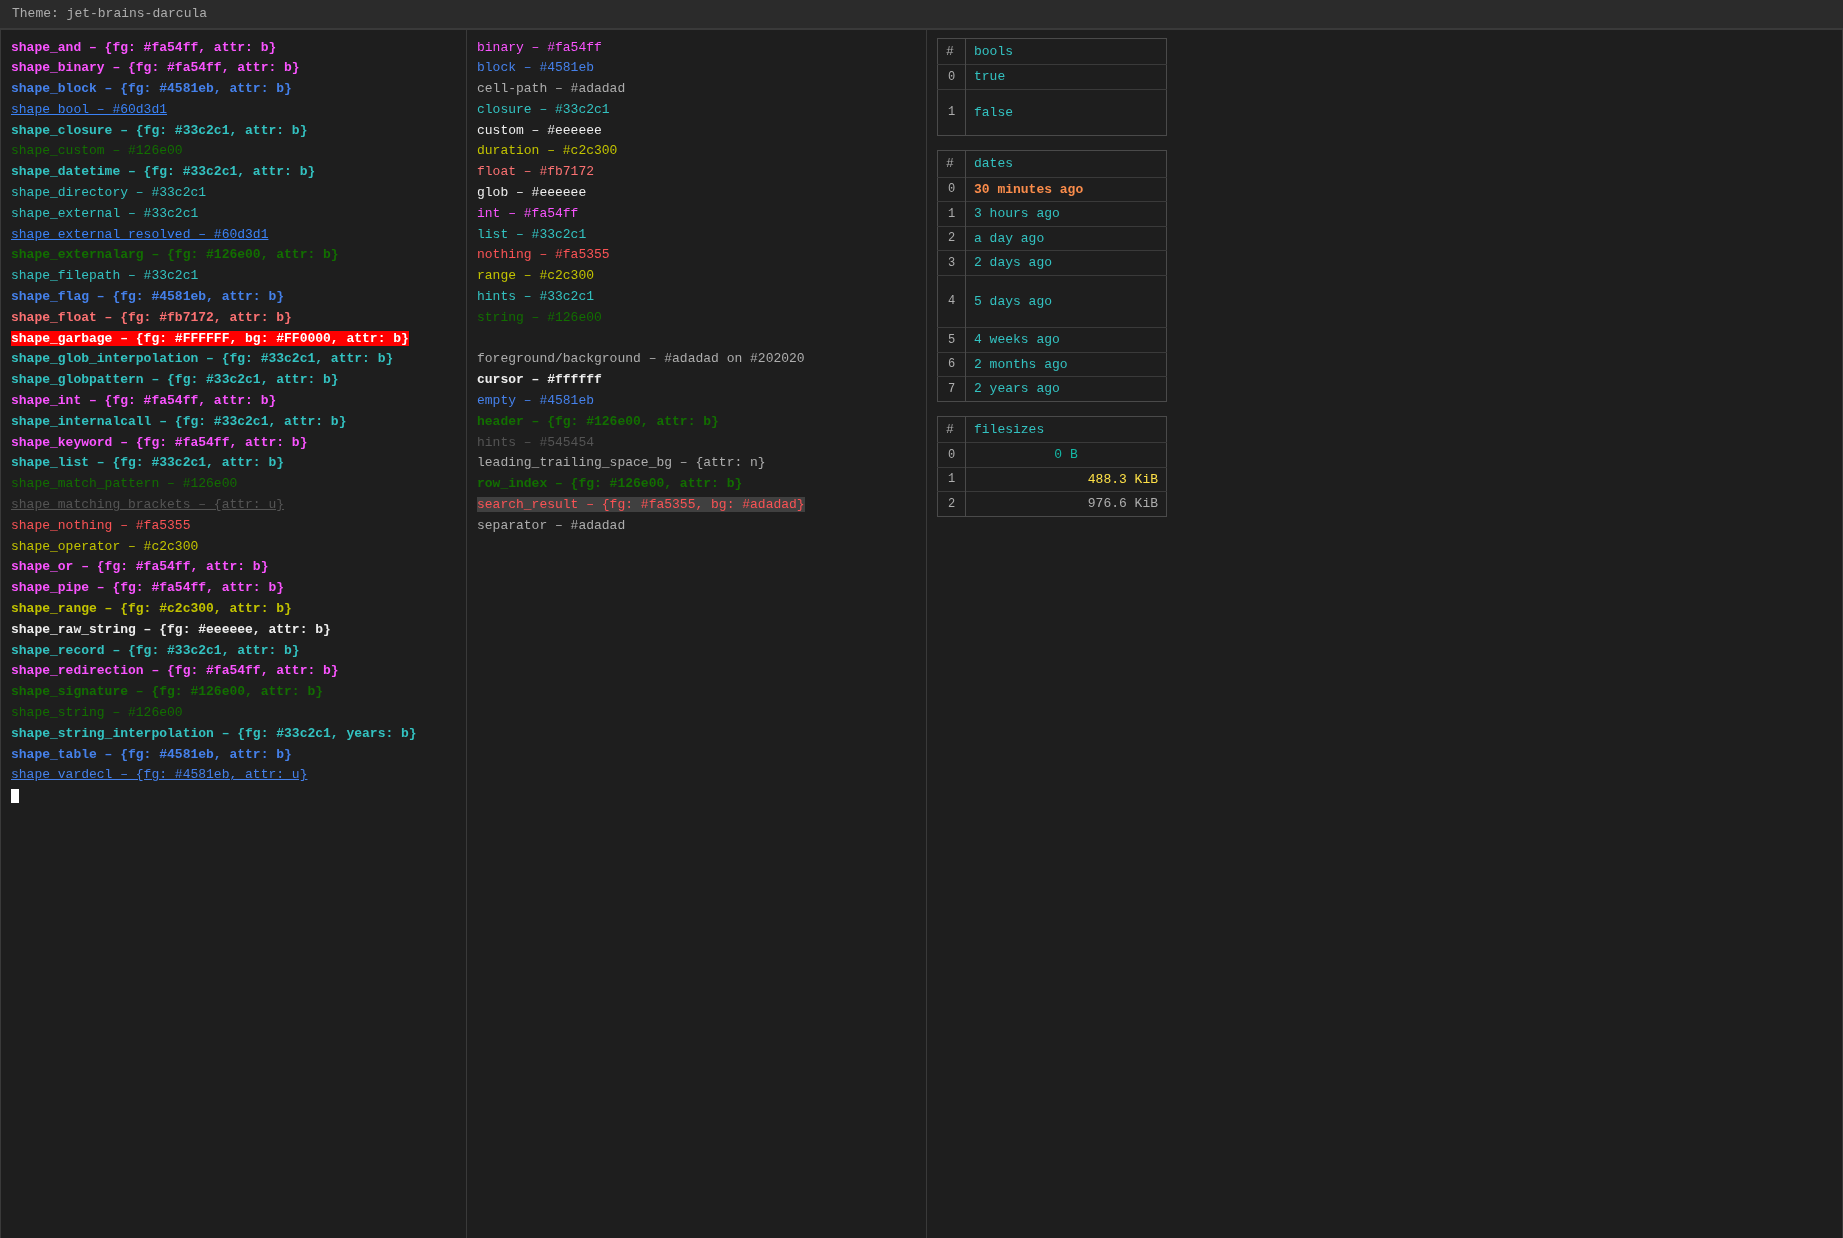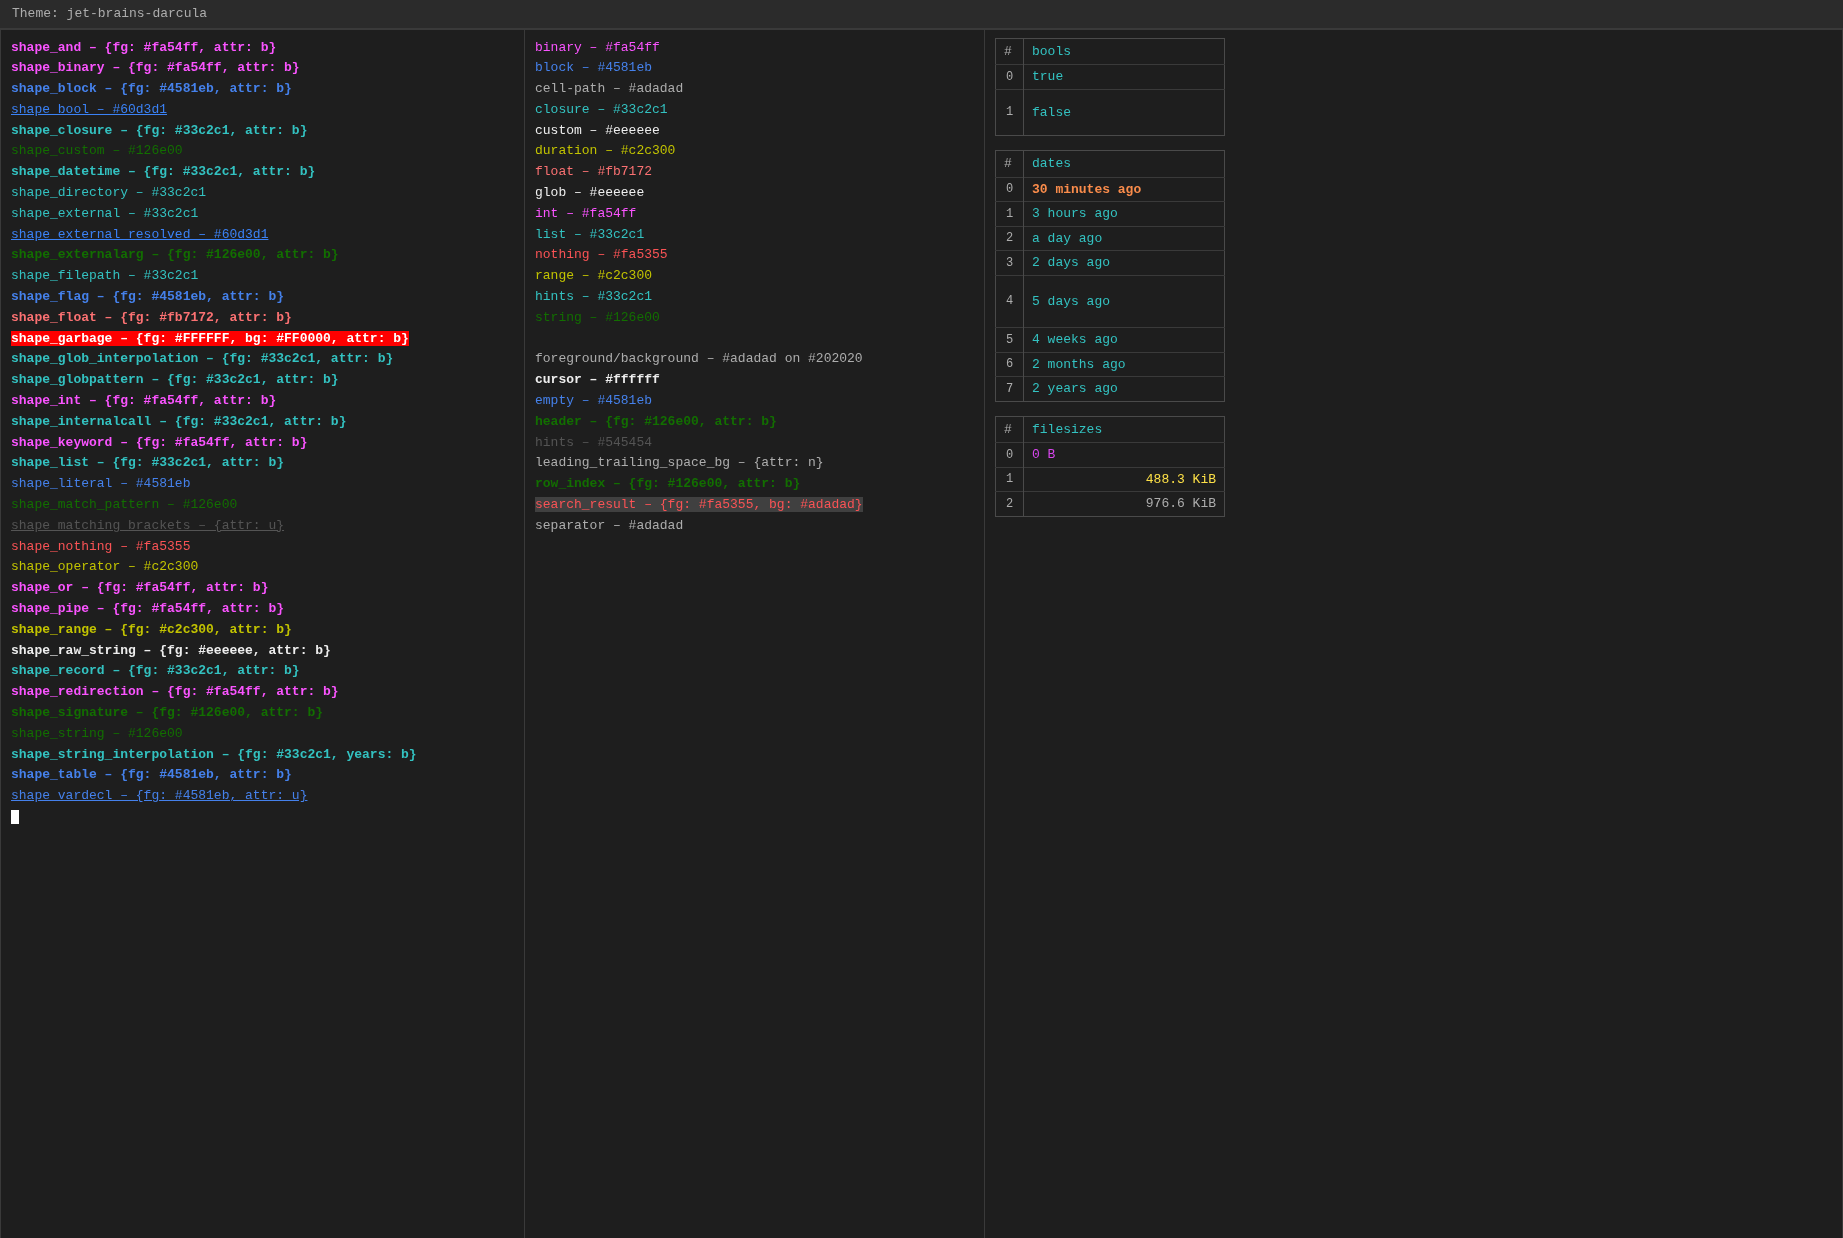--- a/index.html
+++ b/index.html
@@ -18,21 +18,21 @@
       padding: 4px 12px;
       border-bottom: 1px solid #3a3a3a;
       font-size: 13px;
     }
     .main-container {
       display: flex;
       height: calc(1238px - 28px);
       border: 1px solid #3a3a3a;
     }
     .col-left {
-      width: 524px;
+      width: 466px;
       border-right: 1px solid #3a3a3a;
       padding: 8px 10px;
       overflow: auto;
     }
     .col-mid {
       width: 460px;
       border-right: 1px solid #3a3a3a;
       padding: 8px 10px;
       overflow: auto;
     }
@@ -111,21 +111,20 @@
       <div class="code-line"><span class="c-teal">shape_filepath – #33c2c1</span></div>
       <div class="code-line"><span class="c-blue bold">shape_flag – {fg: #4581eb, attr: b}</span></div>
       <div class="code-line"><span class="c-yellow bold">shape_float – {fg: #fb7172, attr: b}</span></div>
       <div class="code-line"><span class="highlight-red bold">shape_garbage – {fg: #FFFFFF, bg: #FF0000, attr: b}</span></div>
       <div class="code-line"><span class="c-teal bold">shape_glob_interpolation – {fg: #33c2c1, attr: b}</span></div>
       <div class="code-line"><span class="c-teal bold">shape_globpattern – {fg: #33c2c1, attr: b}</span></div>
       <div class="code-line"><span class="c-pink bold">shape_int – {fg: #fa54ff, attr: b}</span></div>
       <div class="code-line"><span class="c-teal bold">shape_internalcall – {fg: #33c2c1, attr: b}</span></div>
       <div class="code-line"><span class="c-pink bold">shape_keyword – {fg: #fa54ff, attr: b}</span></div>
       <div class="code-line"><span class="c-teal bold">shape_list – {fg: #33c2c1, attr: b}</span></div>
-      <div class="code-line"><span class="c-blue">shape_literal – #4581eb</span></div>
       <div class="code-line"><span class="c-green">shape_match_pattern – #126e00</span></div>
       <div class="code-line"><span class="c-gray underline">shape_matching_brackets – {attr: u}</span></div>
       <div class="code-line"><span class="c-red">shape_nothing – #fa5355</span></div>
       <div class="code-line"><span class="c-orange">shape_operator – #c2c300</span></div>
       <div class="code-line"><span class="c-pink bold">shape_or – {fg: #fa54ff, attr: b}</span></div>
       <div class="code-line"><span class="c-pink bold">shape_pipe – {fg: #fa54ff, attr: b}</span></div>
       <div class="code-line"><span class="c-orange bold">shape_range – {fg: #c2c300, attr: b}</span></div>
       <div class="code-line"><span class="c-white bold">shape_raw_string – {fg: #eeeeee, attr: b}</span></div>
       <div class="code-line"><span class="c-teal bold">shape_record – {fg: #33c2c1, attr: b}</span></div>
       <div class="code-line"><span class="c-pink bold">shape_redirection – {fg: #fa54ff, attr: b}</span></div>
@@ -233,21 +232,21 @@
         <table class="panel-table" style="border-collapse: collapse; width: 230px; border: 1px solid rgb(74, 74, 74);">
           <thead>
             <tr style="border-bottom: 1px solid rgb(74, 74, 74);">
               <th class="th-index" style="color: rgb(173, 173, 173); padding: 3px 8px; border-right: 1px solid rgb(74, 74, 74); font-weight: normal; width: 28px;">#</th>
               <th style="color: rgb(51, 194, 193); padding: 3px 8px; font-weight: normal;">filesizes</th>
             </tr>
           </thead>
           <tbody>
             <tr style="border-top: 1px solid rgb(58, 58, 58);">
               <td style="padding: 2px 8px; border-right: 1px solid rgb(74, 74, 74); color: rgb(173, 173, 173); text-align: center; font-size: 12px;">0</td>
-              <td style="padding: 2px 8px; color: #d946ef; text-align: left;">0 B</td>
+              <td style="padding: 2px 8px; color: #14b8a6; text-align: center;">0 B</td>
             </tr>
             <tr style="border-top: 1px solid rgb(58, 58, 58);">
               <td style="padding: 2px 8px; border-right: 1px solid rgb(74, 74, 74); color: rgb(173, 173, 173); text-align: center; font-size: 12px;">1</td>
               <td style="padding: 2px 8px; color: #fde047; text-align: right; margin-top: 13px;">488.3 KiB</td>
             </tr>
             <tr style="border-top: 1px solid rgb(58, 58, 58);">
               <td style="padding: 2px 8px; border-right: 1px solid rgb(74, 74, 74); color: rgb(173, 173, 173); text-align: center; font-size: 12px;">2</td>
               <td style="padding: 2px 8px; color: rgb(173, 173, 173); text-align: right;">976.6 KiB</td>
             </tr>
           </tbody>

